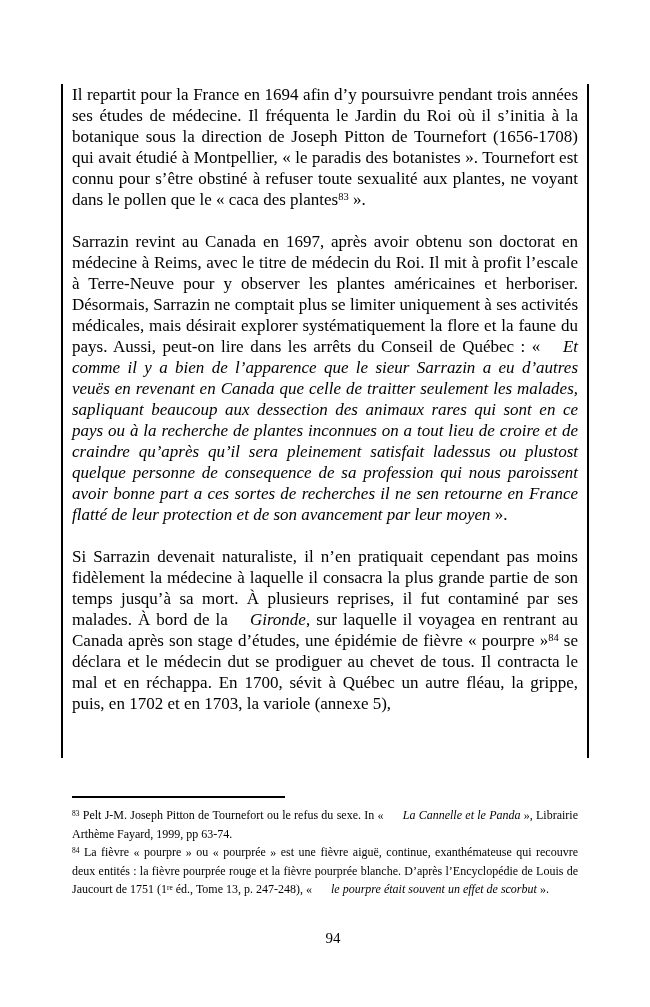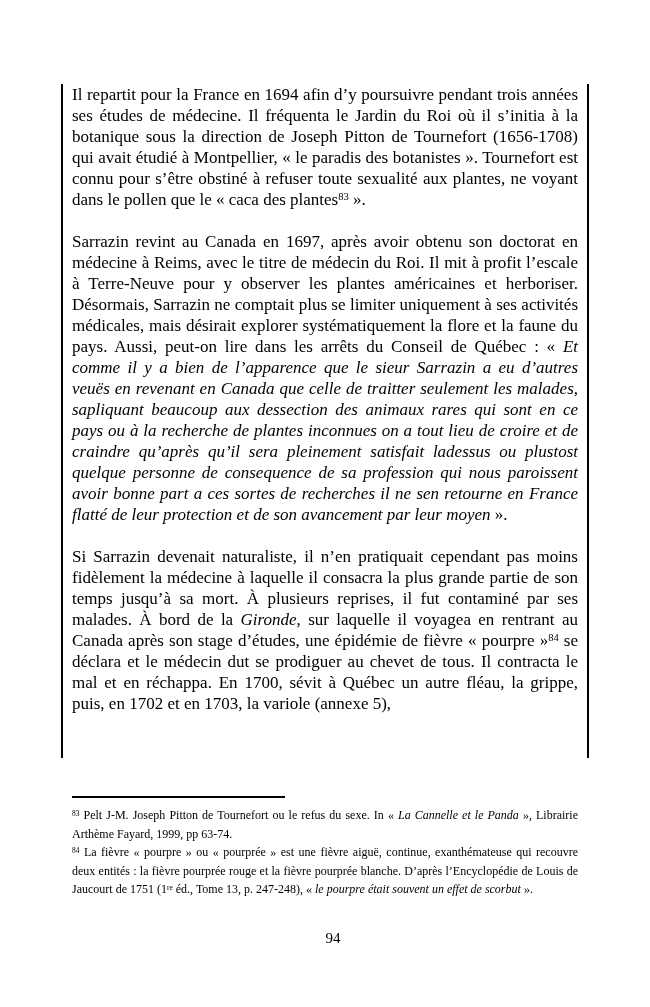--- a/index.html
+++ b/index.html
@@ -32,21 +32,21 @@
     width: 506px;
   }
   .para {
     font-size: 17px;
     line-height: 21px;
     text-align: justify;
     margin-bottom: 21px;
   }
   .para:last-child { margin-bottom: 0; }
 
-  .it { font-style: italic; }
+  .it { font-style: italic; margin-left: 16px; }
   sup.run-sup {
     font-size: 0.62em;
     line-height: 0;
     vertical-align: baseline;
     position: relative;
     top: -0.45em;
   }
 
   
   .fn-rule {

